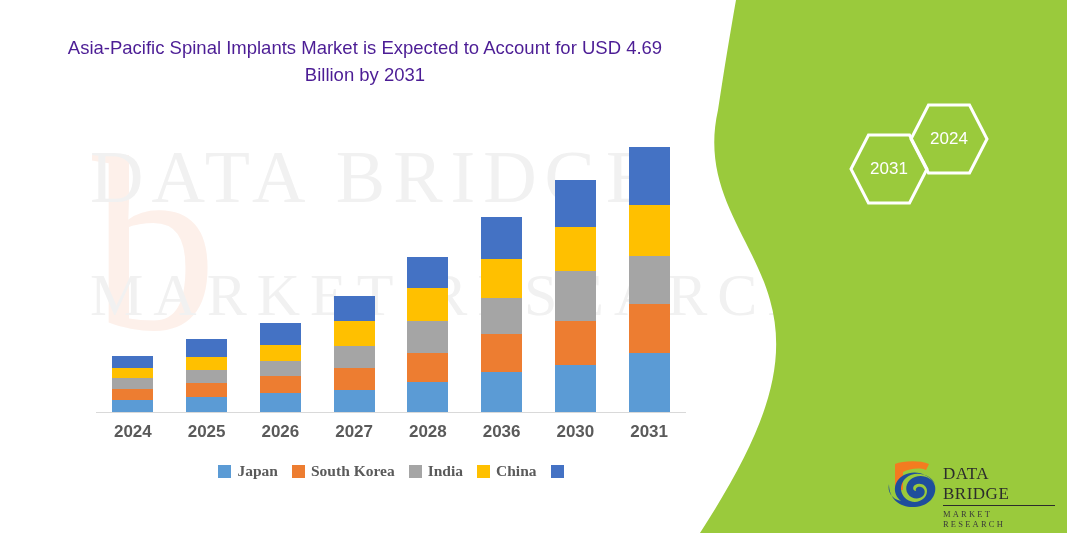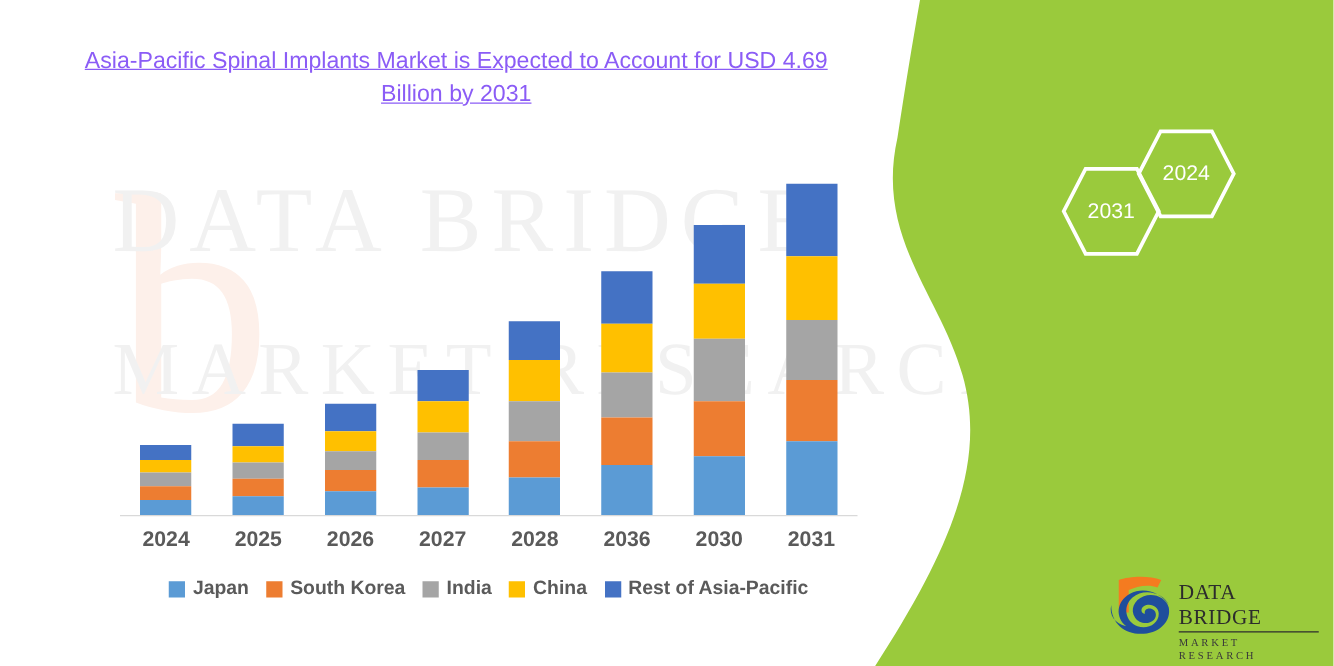--- a/index.html
+++ b/index.html
@@ -107,25 +107,24 @@
     margin-top: 3px;
   }
 
   
   .chart-title {
     position: absolute;
     top: 34px;
     left: 60px;
     width: 610px;
     text-align: center;
-    color: #8b5cf6;
+    color: #4c1d95;
     font-size: 18.5px;
     line-height: 27px;
     font-weight: 400;
-    text-decoration: underline;
   }
 
   .watermark {
     position: absolute;
     left: 90px;
     top: 118px;
     width: 905px;
     color: #f1f1f1;
     font-family: "Liberation Serif", serif;
     font-size: 74px;
@@ -199,21 +198,21 @@
   .legend {
     position: absolute;
     left: 96px;
     top: 462px;
     width: 590px;
     display: flex;
     align-items: center;
     justify-content: center;
     gap: 14px;
   }
-  .legend-item { display: flex; align-items: center; gap: 6px; }
+  .legend-item { display: flex; align-items: center; gap: 6px; font-family: Liberation Serif, serif; }
   .legend-swatch { width: 13px; height: 13px; }
   .legend-label {
     font-size: 15.5px;
     font-weight: bold;
     color: #5a5a5a;
     white-space: nowrap;
   }
 
   .footer-left {
     position: absolute;
@@ -380,18 +379,17 @@
       <div class="legend-item">
         <span class="legend-swatch" style="background: rgb(165, 165, 165);"></span>
         <span class="legend-label">India</span>
       </div>
       <div class="legend-item">
         <span class="legend-swatch" style="background: rgb(255, 192, 0);"></span>
         <span class="legend-label">China</span>
       </div>
       <div class="legend-item">
         <span class="legend-swatch" style="background: rgb(68, 114, 196);"></span>
-        <span class="legend-label">Rest of Asia-Pacific</span>
       </div>
     </div>
 
 
 </div>
 
 </body></html>

